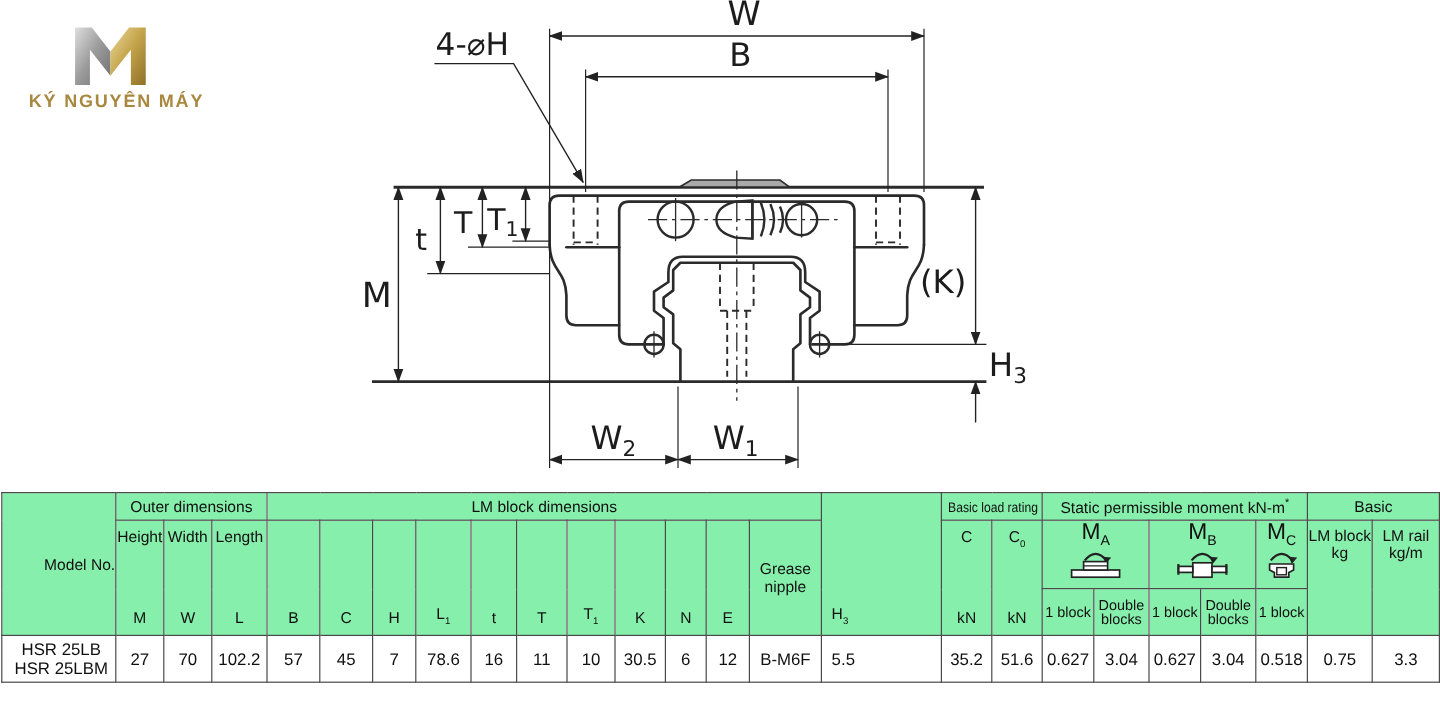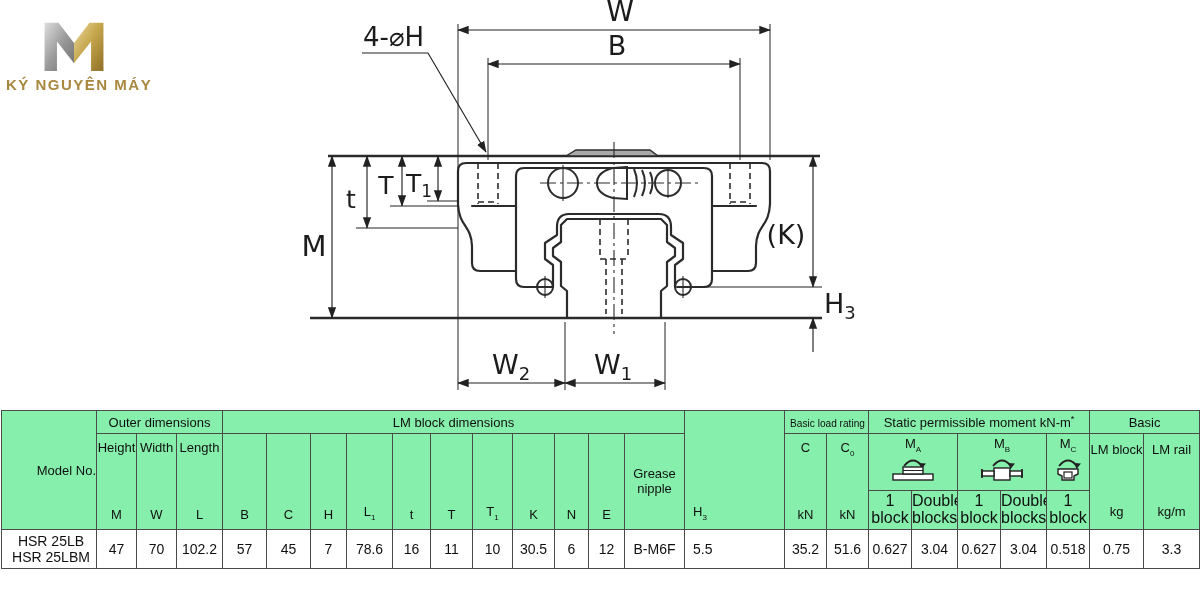--- a/index.html
+++ b/index.html
@@ -1,52 +1,52 @@
 <!DOCTYPE html>
 <html><head>
 <meta charset="utf-8">
 <style>
   html,body{margin:0;padding:0;background:#fff;}
   #page{position:relative;width:1200px;height:600px;background:#fff;overflow:hidden;
         font-family:"Liberation Sans","DejaVu Sans",sans-serif;color:#111;}
   
-  #logo{position:absolute;left:6px;top:12px;width:140px;}
+  #logo{position:absolute;left:24px;top:12px;width:140px;}
   #logo .mark{display:block;margin-left:28px;}
   #logo .brand{margin-top:2px;font-size:15px;font-weight:bold;letter-spacing:1.5px;
                color:#a8883f;white-space:nowrap;}
   
   #draw{position:absolute;left:0;top:0;}
   .dimtext{font-family:"DejaVu Sans",sans-serif;fill:#1c1c1c;}
   
   #spec{position:absolute;left:1px;top:410px;width:1197px;border-collapse:collapse;
         table-layout:fixed;font-size:13px;color:#101010;}
   #spec th,#spec td{border:1px solid #4a4a4a;padding:0;overflow:hidden;}
   #spec thead th{background:#86efac;font-weight:normal;}
   #spec .r1 th{height:22px;font-size:13px;}
   #spec .r2 th{height:50px;}
-  #spec .r3 th{height:34px;font-size:16px;line-height:1.05;}
+  #spec .r3 th{height:34px;font-size:12px;line-height:1.05;}
   #spec tbody td{height:38px;background:#fff;font-size:14px;text-align:center;}
   .cell-bot{vertical-align:bottom;text-align:center;padding-bottom:7px !important;}
   .cell-tb{vertical-align:middle;}
   .tbwrap{height:82px;display:flex;flex-direction:column;justify-content:space-between;
           align-items:center;padding:5px 0 6px 0;}
   .h3cell{vertical-align:bottom;text-align:left;padding:0 0 7px 8px !important;}
   .modelhead{vertical-align:middle;text-align:right;font-size:14px;}
   .greasecell{vertical-align:middle;text-align:center;line-height:1.15;}
   .condensed{display:inline-block;transform:scaleX(.88);transform-origin:center;
              font-size:11.5px;white-space:nowrap;}
   .momenthead{vertical-align:middle;text-align:center;}
-  .momenthead .lab{font-size:13px;line-height:13px;margin-bottom:1px;}
+  .momenthead .lab{font-size:19px;line-height:13px;margin-bottom:1px;}
   sub{font-size:.62em;}
   sup{font-size:.7em;}
   .model-td{text-align:left;font-size:13.5px;line-height:16px;
             padding-left:4px !important;}
   .left-td{text-align:left !important;padding-left:8px !important;}
-  .masswrap{height:82px;display:flex;flex-direction:column;justify-content:center;
-            align-items:center;padding:6px 0 7px 0;line-height:1.1;gap:48px;}
+  .masswrap{height:82px;display:flex;flex-direction:column;justify-content:flex-start;
+            align-items:center;padding:6px 0 7px 0;line-height:1.1;}
 </style>
 </head>
 <body>
 
 <div id="page">
 
   <svg id="draw" width="1200" height="406" viewBox="0 0 1200 406">
     <defs>
       <marker id="ah" viewBox="0 0 10 10" refX="9.3" refY="5" markerWidth="10" markerHeight="10" orient="auto-start-reverse">
         <path d="M0,1.4 L10,5 L0,8.6 Z" fill="#222"></path>
@@ -306,21 +306,21 @@
         <th>Double blocks</th>
         <th>1 block</th>
       </tr>
     </thead>
     <tbody>
       <tr>
         <td class="model-td">
           <div>HSR 25LB</div>
           <div>HSR 25LBM</div>
         </td>
-        <td>47</td>
+        <td>27</td>
         <td>70</td>
         <td>102.2</td>
         <td>57</td>
         <td>45</td>
         <td>7</td>
         <td>78.6</td>
         <td>16</td>
         <td>11</td>
         <td>10</td>
         <td>30.5</td>

